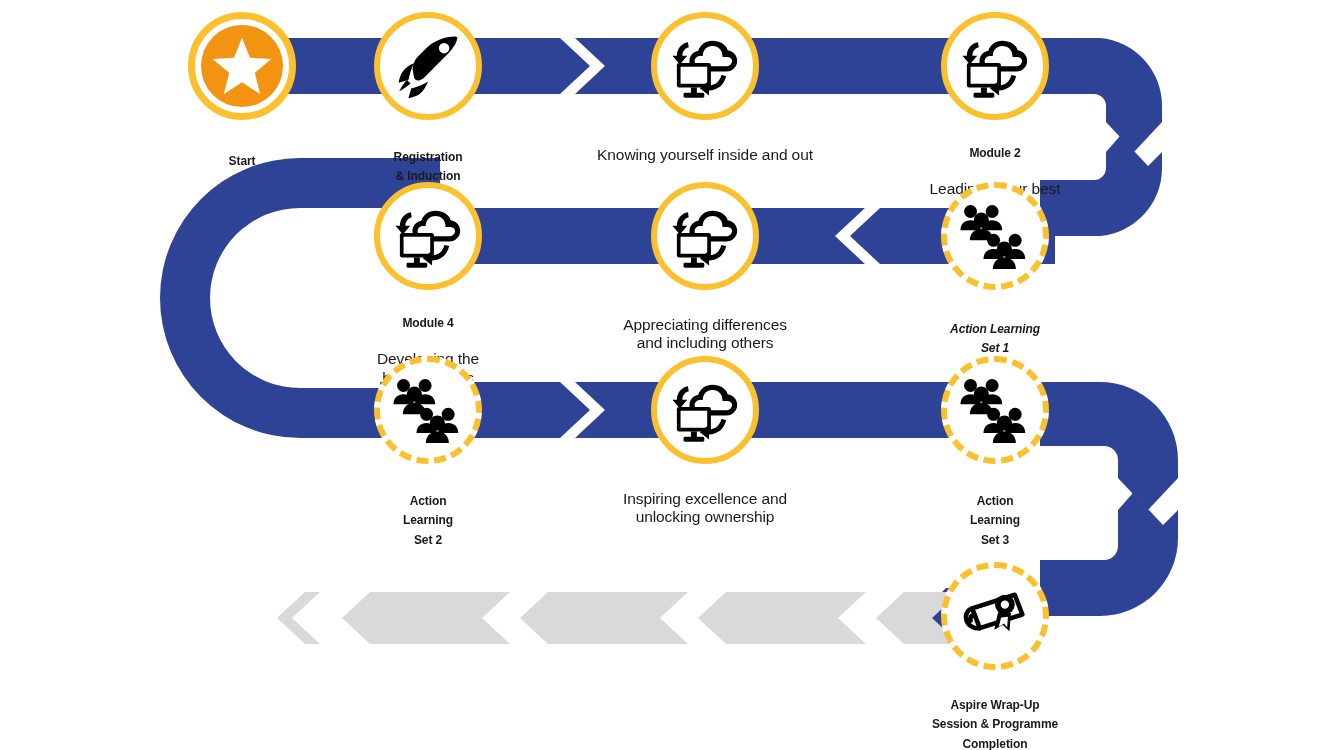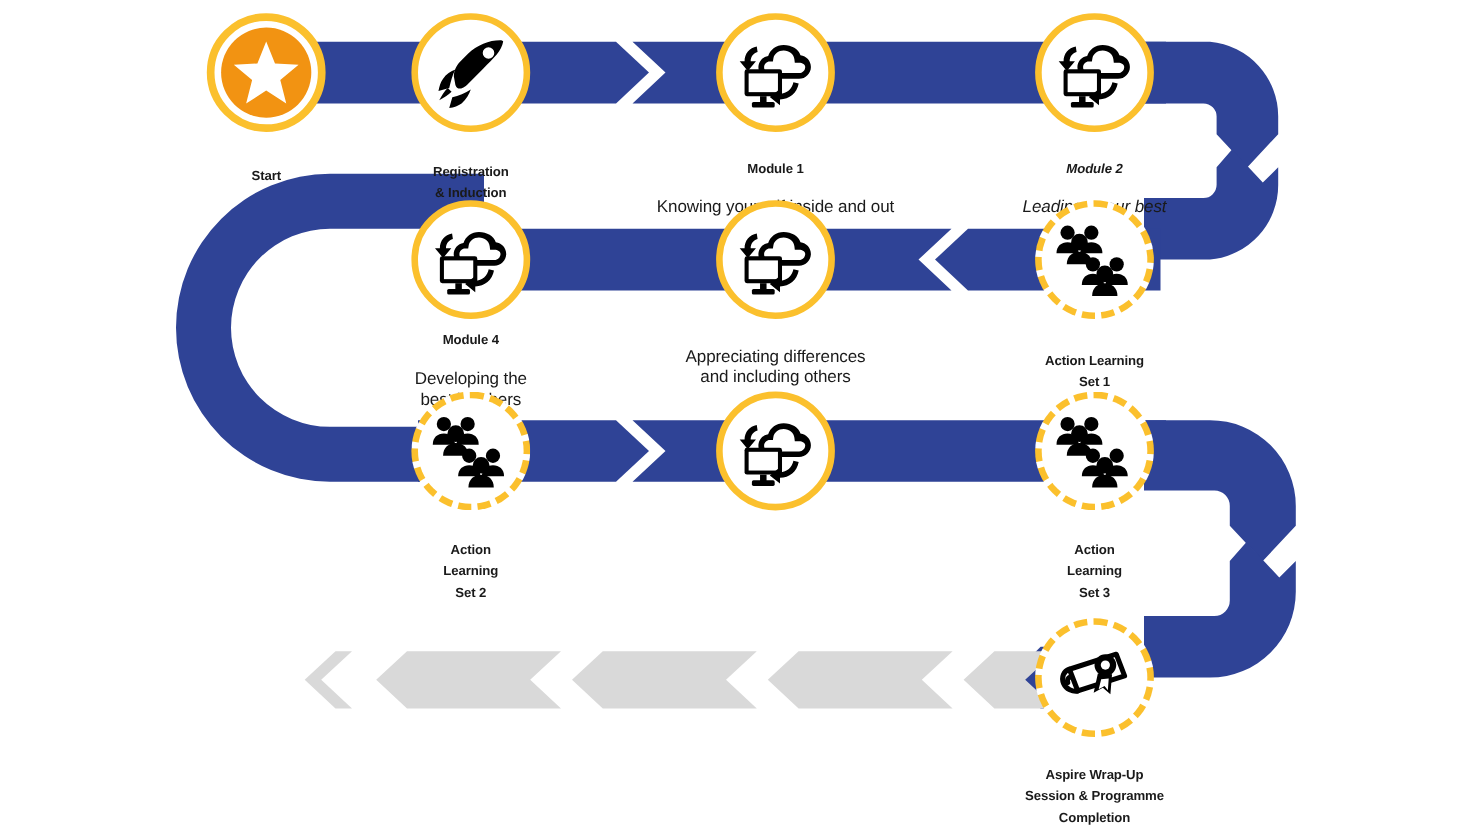--- a/index.html
+++ b/index.html
@@ -166,42 +166,41 @@
           <rect x="12" y="46" width="46" height="33" rx="3"></rect>
           <rect x="17" y="51" width="36" height="23" fill="#FFFFFF"></rect>
           <rect x="31" y="79" width="8" height="9"></rect>
           <rect x="21" y="86" width="28" height="7" rx="2"></rect>
           <path d="M27 18 C18 19.5 12 27 12 36 L6 36 L16 48 L26 36 L19.5 36 C19.5 30.5 23 26 28 24.8 Z"></path>
           <path d="M72 62 C70.5 70 64 76 55.5 76 L55.5 70 L43 80 L55.5 90 L55.5 83 C67 83 76.5 75 78.5 63.5 Z"></path>
         </g>
       </svg>
     </div>
     <div class="label" style="left:-175px;top:60px;width:350px;">
-      <div class="t">Module 1</div>
       <div class="s">Knowing yourself inside and out</div>
     </div>
   </div>
 
   <div class="node" style="left:995px;top:66px;">
     <div class="ring solid" style="left:-54px;top:-54px;width:108px;height:108px;"></div>
     <div class="icon-wrap" style="left:-38px;top:-38px;width:76px;height:76px;">
       <svg viewBox="0 0 100 100" width="74" height="74">
         <g fill="#000000">
           <path d="M60 16 C51 16 43.5 21.5 41 29.5 C34 30.5 29 36.5 29 43.5 C29 51.2 35.3 57.5 43 57.5 L79 57.5 C87 57.5 93.5 51 93.5 43 C93.5 35.6 87.9 29.5 80.7 28.6 C78.3 21.2 69.9 16 60 16 Z
                    M43 50.5 C39.1 50.5 36 47.4 36 43.5 C36 39.6 39.1 36.5 43 36.5 L46.8 36.5 L47.4 32.8 C48.4 27.3 53.6 23 60 23 C66.9 23 72.6 27.7 73.2 33.6 L73.7 38 L79 38 C83.1 38 86.5 40.2 86.5 43 C86.5 47.2 83.1 50.5 79 50.5 Z"></path>
           <rect x="12" y="46" width="46" height="33" rx="3"></rect>
           <rect x="17" y="51" width="36" height="23" fill="#FFFFFF"></rect>
           <rect x="31" y="79" width="8" height="9"></rect>
           <rect x="21" y="86" width="28" height="7" rx="2"></rect>
           <path d="M27 18 C18 19.5 12 27 12 36 L6 36 L16 48 L26 36 L19.5 36 C19.5 30.5 23 26 28 24.8 Z"></path>
           <path d="M72 62 C70.5 70 64 76 55.5 76 L55.5 70 L43 80 L55.5 90 L55.5 83 C67 83 76.5 75 78.5 63.5 Z"></path>
         </g>
       </svg>
     </div>
-    <div class="label" style="left:-175px;top:60px;width:350px;font-style:italic;">
+    <div class="label" style="left:-175px;top:60px;width:350px;">
       <div class="t">Module 2</div>
       <div class="s">Leading at our best</div>
     </div>
   </div>
 
   <div class="node" style="left:995px;top:236px;">
     <div class="ring dashed" style="left:-54px;top:-54px;width:108px;height:108px;"></div>
     <div class="icon-wrap" style="left:-38px;top:-38px;width:76px;height:76px;">
       <svg viewBox="0 0 100 100" width="72" height="72">
         <g fill="#000000">
@@ -213,21 +212,21 @@
             <path d="M15 56 C15 46 22 40 31 40 C40 40 47 46 47 56 Z"></path>
           <circle cx="48" cy="56" r="9"></circle>
             <path d="M34 82 C34 73 40 68 48 68 C56 68 62 73 62 82 Z"></path>
           <circle cx="78" cy="56" r="9"></circle>
             <path d="M64 82 C64 73 70 68 78 68 C86 68 92 73 92 82 Z"></path>
           <circle cx="63" cy="68" r="10.5"></circle>
             <path d="M47 96 C47 86 54 80 63 80 C72 80 79 86 79 96 Z"></path>
         </g>
       </svg>
     </div>
-    <div class="label" style="left:-140px;top:62px;width:280px;">
+    <div class="label" style="left:-140px;top:62px;width:280px;font-style:italic;">
       <span class="t">Action Learning
 Set 1</span>
     </div>
   </div>
 
   <div class="node" style="left:705px;top:236px;">
     <div class="ring solid" style="left:-54px;top:-54px;width:108px;height:108px;"></div>
     <div class="icon-wrap" style="left:-38px;top:-38px;width:76px;height:76px;">
       <svg viewBox="0 0 100 100" width="74" height="74">
         <g fill="#000000">
@@ -257,21 +256,21 @@
                    M43 50.5 C39.1 50.5 36 47.4 36 43.5 C36 39.6 39.1 36.5 43 36.5 L46.8 36.5 L47.4 32.8 C48.4 27.3 53.6 23 60 23 C66.9 23 72.6 27.7 73.2 33.6 L73.7 38 L79 38 C83.1 38 86.5 40.2 86.5 43 C86.5 47.2 83.1 50.5 79 50.5 Z"></path>
           <rect x="12" y="46" width="46" height="33" rx="3"></rect>
           <rect x="17" y="51" width="36" height="23" fill="#FFFFFF"></rect>
           <rect x="31" y="79" width="8" height="9"></rect>
           <rect x="21" y="86" width="28" height="7" rx="2"></rect>
           <path d="M27 18 C18 19.5 12 27 12 36 L6 36 L16 48 L26 36 L19.5 36 C19.5 30.5 23 26 28 24.8 Z"></path>
           <path d="M72 62 C70.5 70 64 76 55.5 76 L55.5 70 L43 80 L55.5 90 L55.5 83 C67 83 76.5 75 78.5 63.5 Z"></path>
         </g>
       </svg>
     </div>
-    <div class="label" style="left:-160px;top:46px;width:320px;text-align:center;">
+    <div class="label" style="left:-160px;top:60px;width:320px;text-align:center;">
       <div class="t">Module 4</div>
       <div class="s">Developing the
 best in others</div>
     </div>
   </div>
 
   <div class="node" style="left:428px;top:410px;">
     <div class="ring dashed" style="left:-54px;top:-54px;width:108px;height:108px;"></div>
     <div class="icon-wrap" style="left:-38px;top:-38px;width:76px;height:76px;">
       <svg viewBox="0 0 100 100" width="72" height="72">
@@ -308,20 +307,22 @@
           <rect x="12" y="46" width="46" height="33" rx="3"></rect>
           <rect x="17" y="51" width="36" height="23" fill="#FFFFFF"></rect>
           <rect x="31" y="79" width="8" height="9"></rect>
           <rect x="21" y="86" width="28" height="7" rx="2"></rect>
           <path d="M27 18 C18 19.5 12 27 12 36 L6 36 L16 48 L26 36 L19.5 36 C19.5 30.5 23 26 28 24.8 Z"></path>
           <path d="M72 62 C70.5 70 64 76 55.5 76 L55.5 70 L43 80 L55.5 90 L55.5 83 C67 83 76.5 75 78.5 63.5 Z"></path>
         </g>
       </svg>
     </div>
     <div class="label" style="left:-175px;top:60px;width:350px;">
+      <div class="s">Inspiring excellence and
+unlocking ownership</div>
     </div>
   </div>
 
   <div class="node" style="left:995px;top:410px;">
     <div class="ring dashed" style="left:-54px;top:-54px;width:108px;height:108px;"></div>
     <div class="icon-wrap" style="left:-38px;top:-38px;width:76px;height:76px;">
       <svg viewBox="0 0 100 100" width="72" height="72">
         <g fill="#000000">
           <circle cx="16" cy="16" r="9"></circle>
             <path d="M2 42 C2 33 8 28 16 28 C24 28 30 33 30 42 Z"></path>

